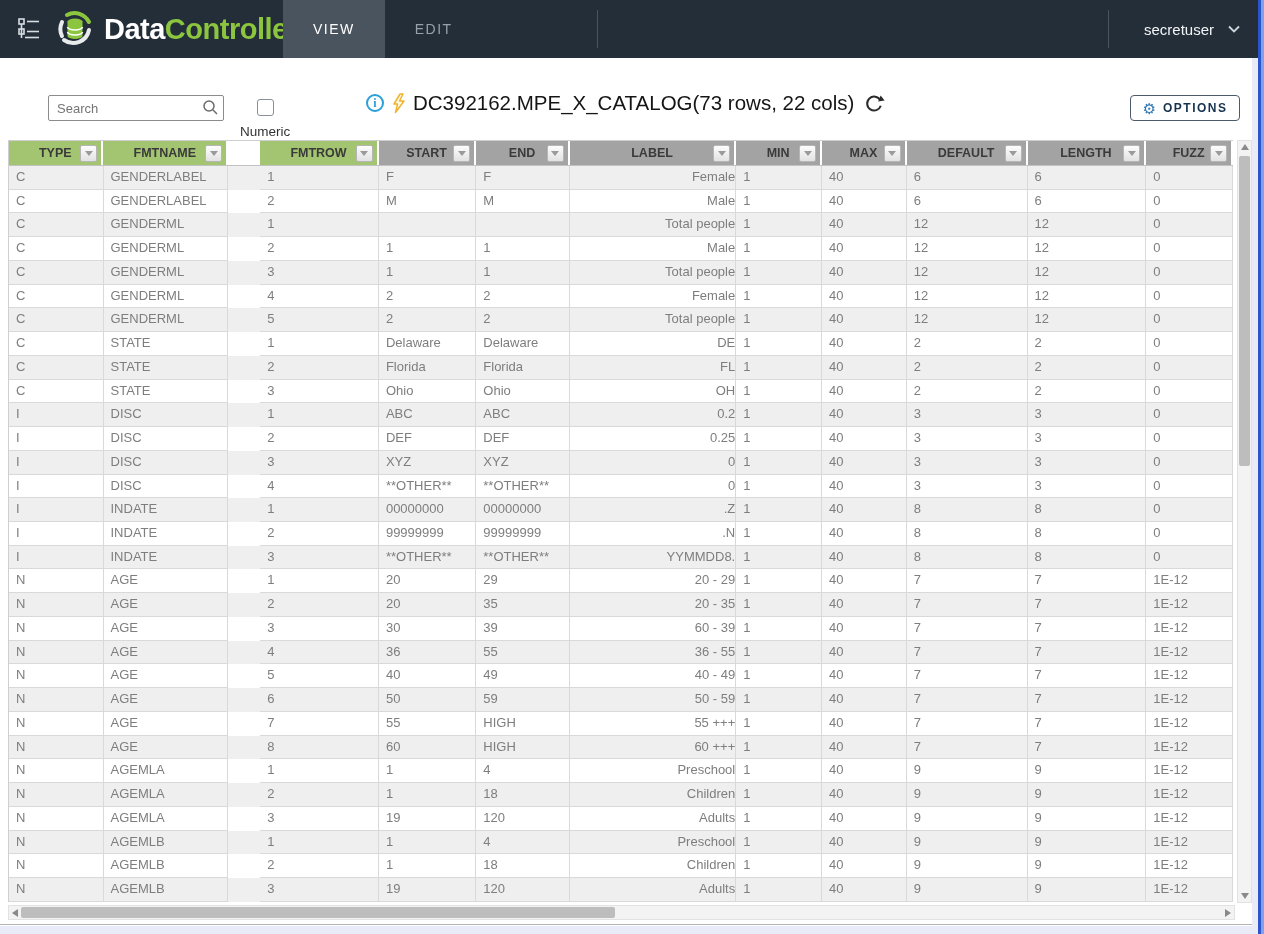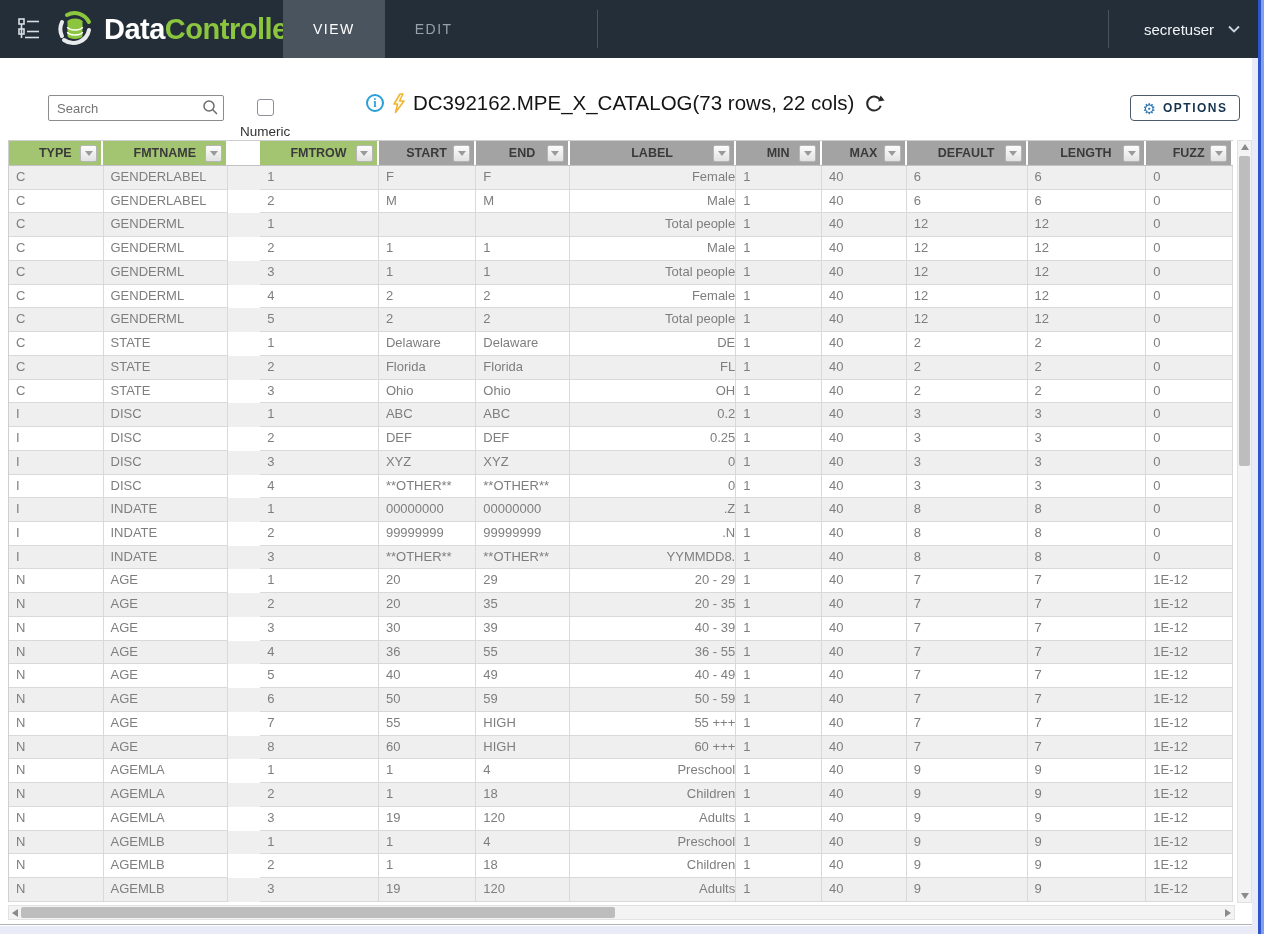--- a/index.html
+++ b/index.html
@@ -470,21 +470,21 @@
         <div class="g-cell">7</div>
         <div class="g-cell">7</div>
         <div class="g-cell">1E-12</div>
       </div>
       <div class="g-row">
         <div class="g-cell">N</div>
         <div class="g-cell">AGE</div>
         <div class="g-cell">3</div>
         <div class="g-cell">30</div>
         <div class="g-cell">39</div>
-        <div class="g-cell">40 - 39</div>
+        <div class="g-cell">60 - 39</div>
         <div class="g-cell">1</div>
         <div class="g-cell">40</div>
         <div class="g-cell">7</div>
         <div class="g-cell">7</div>
         <div class="g-cell">1E-12</div>
       </div>
       <div class="g-row">
         <div class="g-cell">N</div>
         <div class="g-cell">AGE</div>
         <div class="g-cell">4</div>

